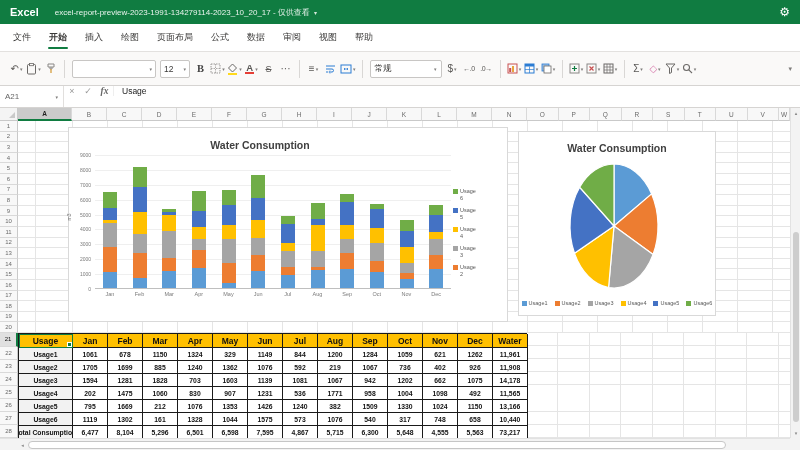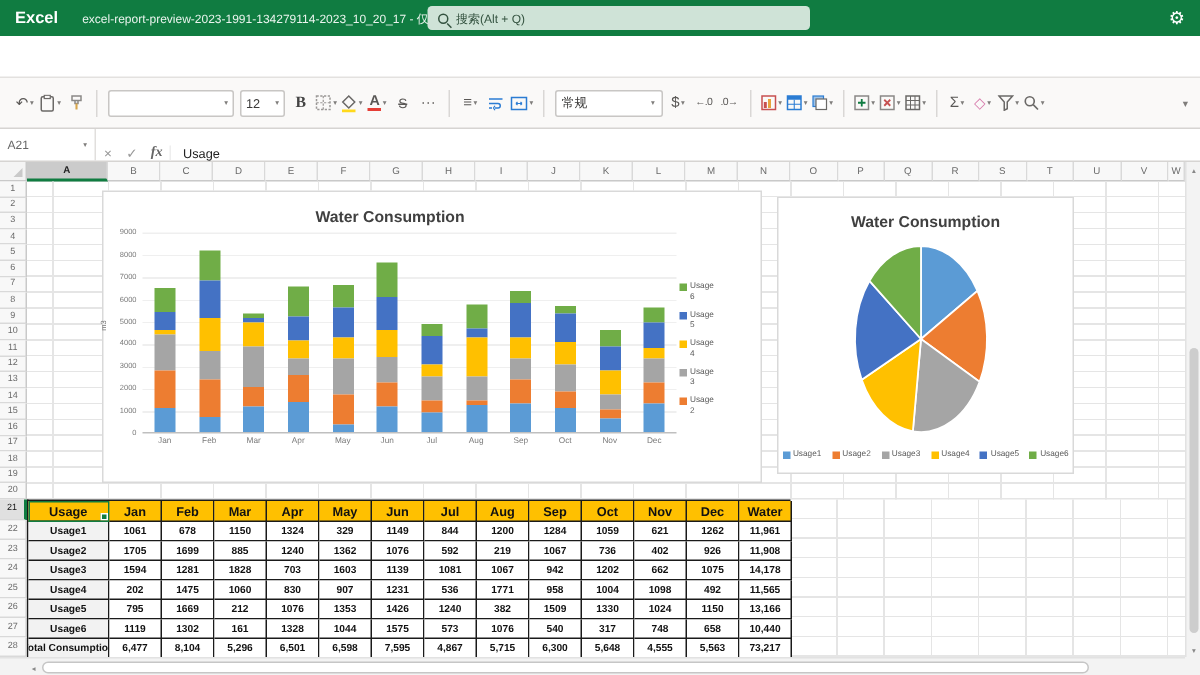--- a/index.html
+++ b/index.html
@@ -33,21 +33,21 @@
   .tsep { width:1px; height:18px; background:#d9d7d5; margin:0 5px; flex:0 0 auto; }
   .fontbox { width:84px; height:18px; background:#fff; border:1px solid #c8c6c4; border-radius:2px; display:flex; align-items:center; justify-content:flex-end; padding:0 3px; margin:0 2px; }
   .sizebox { width:30px; height:18px; background:#fff; border:1px solid #c8c6c4; border-radius:2px; display:flex; align-items:center; justify-content:space-between; padding:0 3px; margin:0 2px; font-size:8.5px; color:#3b3a39; }
   .fmtbox { width:72px; height:18px; background:#fff; border:1px solid #c8c6c4; border-radius:2px; display:flex; align-items:center; justify-content:space-between; padding:0 4px; margin:0 2px; font-size:8.5px; color:#3b3a39; }
   .aicon { font-size:9.5px; font-weight:bold; line-height:9px; border-bottom:2.5px solid #e53e36; padding:0 1px; }
   .boldico { font-size:10.5px; font-weight:bold; font-family:"Liberation Serif",serif; color:#444; }
   .deci { font-size:7px; letter-spacing:-0.5px; }
   .collapse-chev { margin-left:auto; font-size:7px; color:#7f7d7b; }
 
   
-  .formulabar { position:absolute; left:0; top:86px; width:800px; height:22px; background:#fff; border-bottom:1px solid #d6d4d2; display:flex; align-items:flex-end; }
+  .formulabar { position:absolute; left:0; top:86px; width:800px; height:22px; background:#fff; border-bottom:1px solid #d6d4d2; display:flex; align-items:flex-start; }
   .namebox { width:64px; height:100%; border-right:1px solid #e1dfdd; display:flex; align-items:center; justify-content:space-between; padding:0 5px; font-size:8px; color:#666; }
   .fbtn { width:16px; text-align:center; color:#999; font-size:9px; }
   .fx { font-style:italic; font-weight:bold; font-family:"Liberation Serif",serif; color:#666; font-size:9.5px; width:18px; text-align:center; border-right:1px solid #eee; }
   .fvalue { font-size:8.5px; color:#222; margin-left:8px; }
 
   
   .sheet { position:absolute; left:0; top:108px; width:800px; height:342px; background:#fff; overflow:hidden; }
   .corner { position:absolute; left:0; top:0; width:18px; height:13px; background:#f4f4f4; border-right:1px solid #c9c9c9; border-bottom:1px solid #c9c9c9; }
   .corner::after { content:""; position:absolute; right:2px; bottom:2px; border-left:6px solid transparent; border-bottom:6px solid #c9c9c9; }
   .colheaders { position:absolute; left:18px; top:0; height:13px; display:flex; }
@@ -112,28 +112,36 @@
 </style>
 </head>
 <body>
 
 <div class="app">
 
   <header class="titlebar">
     <span class="app-name">Excel</span>
     <span class="doc-title">excel-report-preview-2023-1991-134279114-2023_10_20_17 - 仅供查看</span>
     <span class="tb-chev">▾</span>
-    <div class="searchbox">
-      <span class="mag"></span>
-      <span>搜索(Alt + Q)</span>
-    </div>
     <span class="gear">⚙</span>
   </header>
 
   <nav class="menubar">
+    <div id="mtabs" style="display:flex;">
+        <div class="mtab">文件</div>
+        <div class="mtab active">开始</div>
+        <div class="mtab">插入</div>
+        <div class="mtab">绘图</div>
+        <div class="mtab">页面布局</div>
+        <div class="mtab">公式</div>
+        <div class="mtab">数据</div>
+        <div class="mtab">审阅</div>
+        <div class="mtab">视图</div>
+        <div class="mtab">帮助</div>
+      </div>
   </nav>
 
   <div class="toolbar">
     <span class="tico">
         <span>↶</span>
         <span class="tchev">▾</span>
       </span>
     <span class="tico">
       <svg width="11" height="12" viewBox="0 0 11 12">
           <rect x="1.5" y="1.5" width="8" height="9.5" rx="1" fill="none" stroke="#6b6967" stroke-width="1"></rect>

